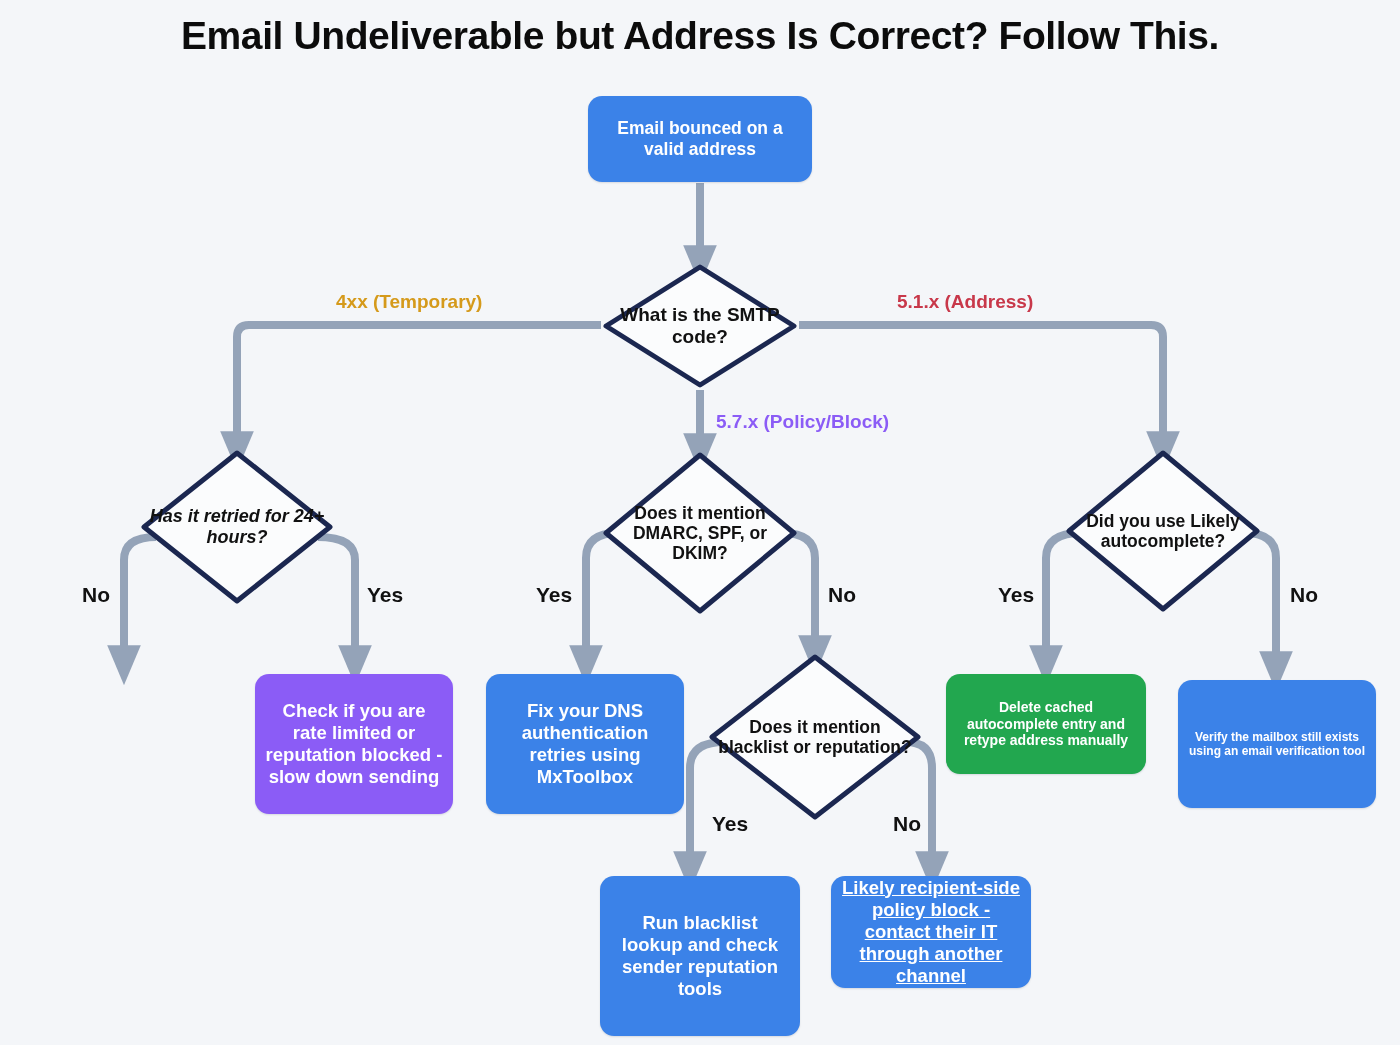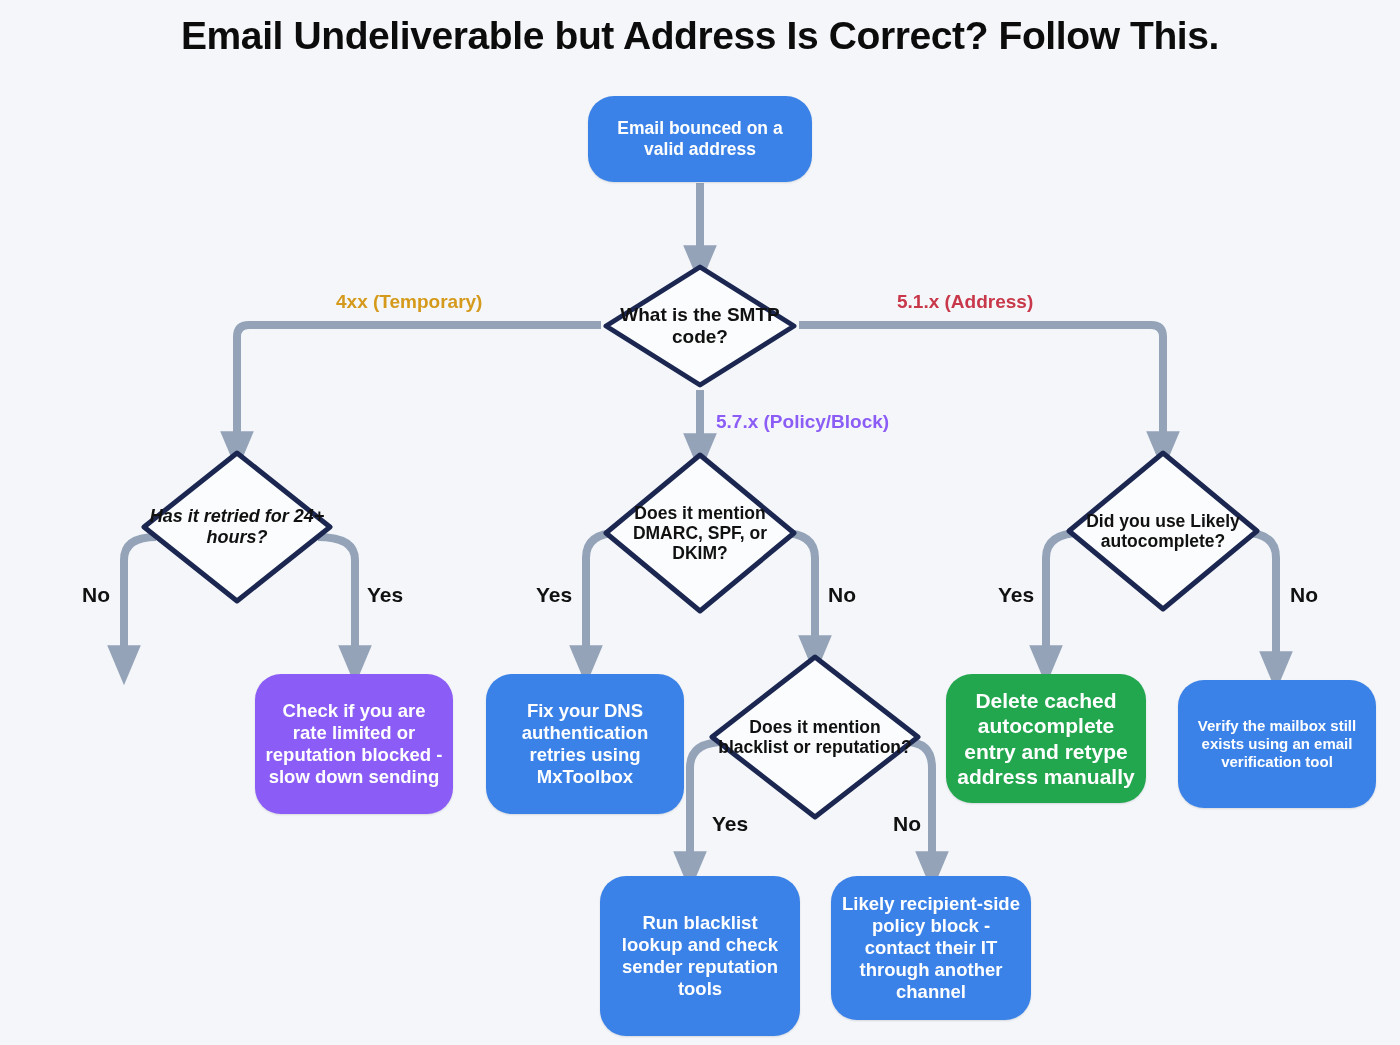--- a/index.html
+++ b/index.html
@@ -41,21 +41,21 @@
   .node {
     position: absolute;
     box-sizing: border-box;
     display: flex;
     align-items: center;
     justify-content: center;
     text-align: center;
     color: #ffffff;
     font-weight: 700;
     line-height: 1.2;
-    border-radius: 26px;
+    border-radius: 14px;
     padding: 8px 10px;
     box-shadow: 0 1px 2px rgba(16,32,56,0.13);
   }
   .node-blue   { background: #3b82e8; }
   .node-green  { background: #22a74f; }
   .node-orange { background: #8b5cf6; }
 
   .diamond {
     position: absolute;
     box-sizing: border-box;
@@ -132,27 +132,27 @@
     </g>
   </svg>
 
   <div class="node node-blue" style="left:588px; top:96px; width:224px; height:86px; font-size:17.5px;">Email bounced on a valid address</div>
 
 
   <div class="node node-orange" style="left:255px; top:674px; width:198px; height:140px; font-size:18.5px;">Check if you are rate limited or reputation blocked - slow down sending</div>
 
   <div class="node node-blue" style="left:486px; top:674px; width:198px; height:140px; font-size:18.5px;">Fix your DNS authentication retries using MxToolbox</div>
 
-  <div class="node node-green" style="left:946px; top:674px; width:200px; height:129px; font-size:21px;">Delete cached autocomplete entry and retype address manually</div>
-
-  <div class="node node-blue" style="left:1178px; top:680px; width:198px; height:128px; font-size:15px;">Verify the mailbox still exists using an email verification tool</div>
+  <div class="node node-green" style="left:946px; top:674px; width:200px; height:100px; font-size:14px;">Delete cached autocomplete entry and retype address manually</div>
+
+  <div class="node node-blue" style="left:1178px; top:680px; width:198px; height:128px; font-size:12px;">Verify the mailbox still exists using an email verification tool</div>
 
   <div class="node node-blue" style="left:600px; top:876px; width:200px; height:160px; font-size:18.5px;">Run blacklist lookup and check sender reputation tools</div>
 
-  <div class="node node-blue" style="left:831px; top:876px; width:200px; height:144px; font-size:18.5px;">Likely recipient-side policy block - contact their IT through another channel</div>
+  <div class="node node-blue" style="left:831px; top:876px; width:200px; height:112px; font-size:18.5px;text-decoration:underline;">Likely recipient-side policy block - contact their IT through another channel</div>
 
   <div class="diamond" style="left:601px; top:262px; width:198px; height:128px;">
     <svg class="shape" viewBox="0 0 198 128" preserveAspectRatio="none">
       <polygon points="99,5 193,64 99,123 5,64" fill="#fbfcfd" stroke="#1b2750" stroke-width="5" stroke-linejoin="round"></polygon>
     </svg>
     <div class="dtext" style="font-size:19px;">What is the SMTP code?</div>
   </div>
 
   <div class="diamond" style="left:139px; top:448px; width:196px; height:158px;">
     <svg class="shape" viewBox="0 0 196 158" preserveAspectRatio="none">

